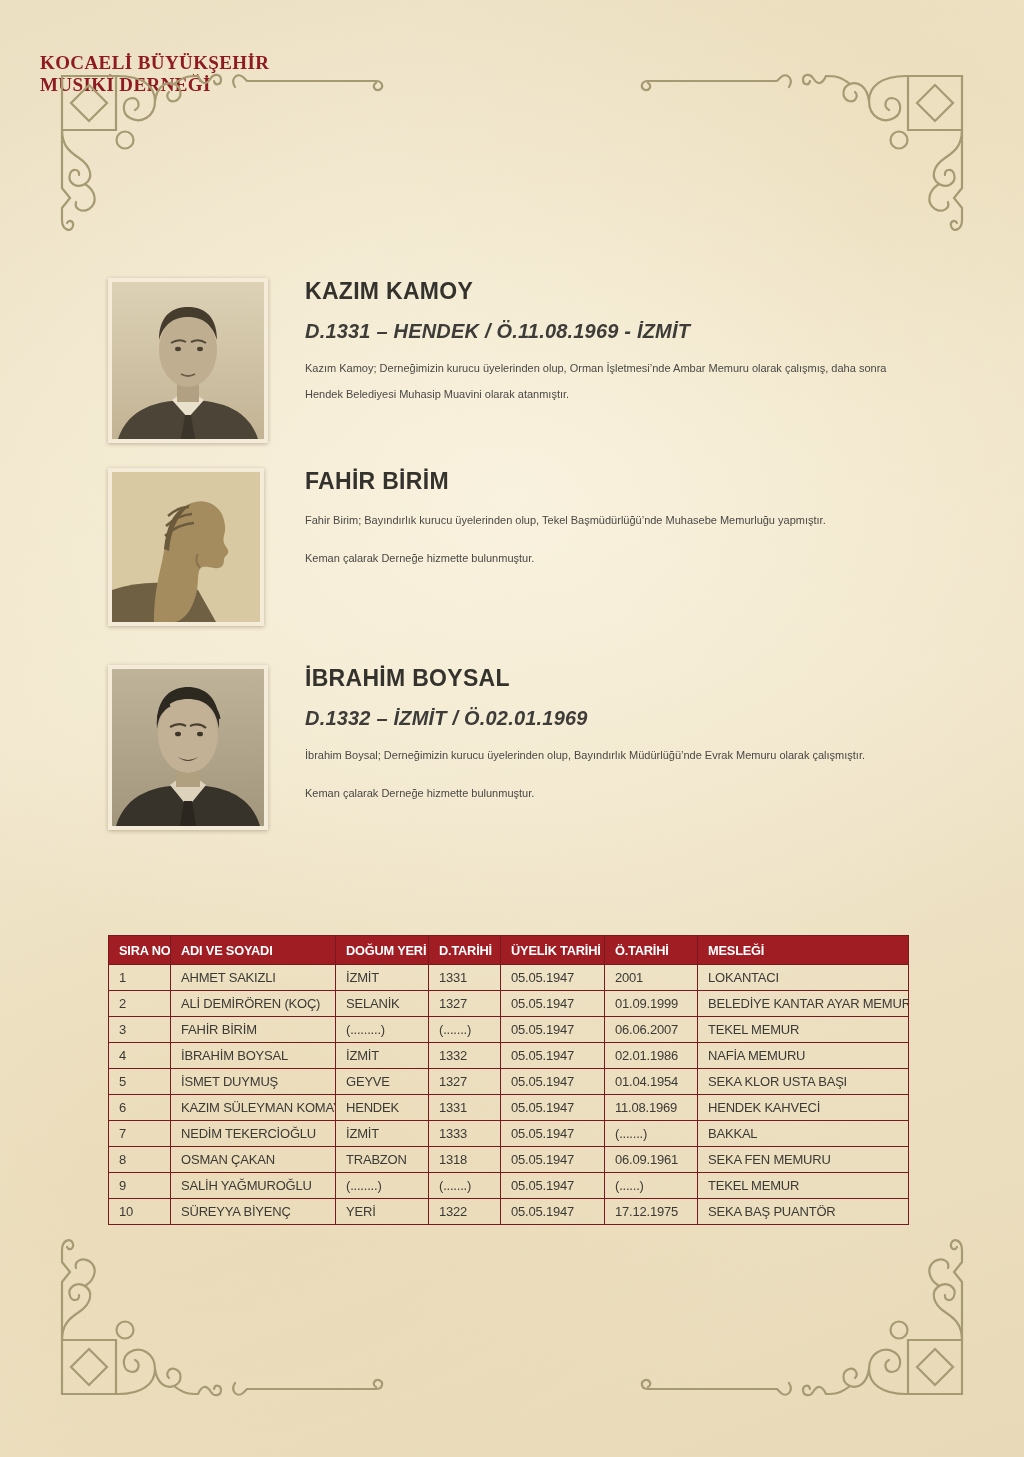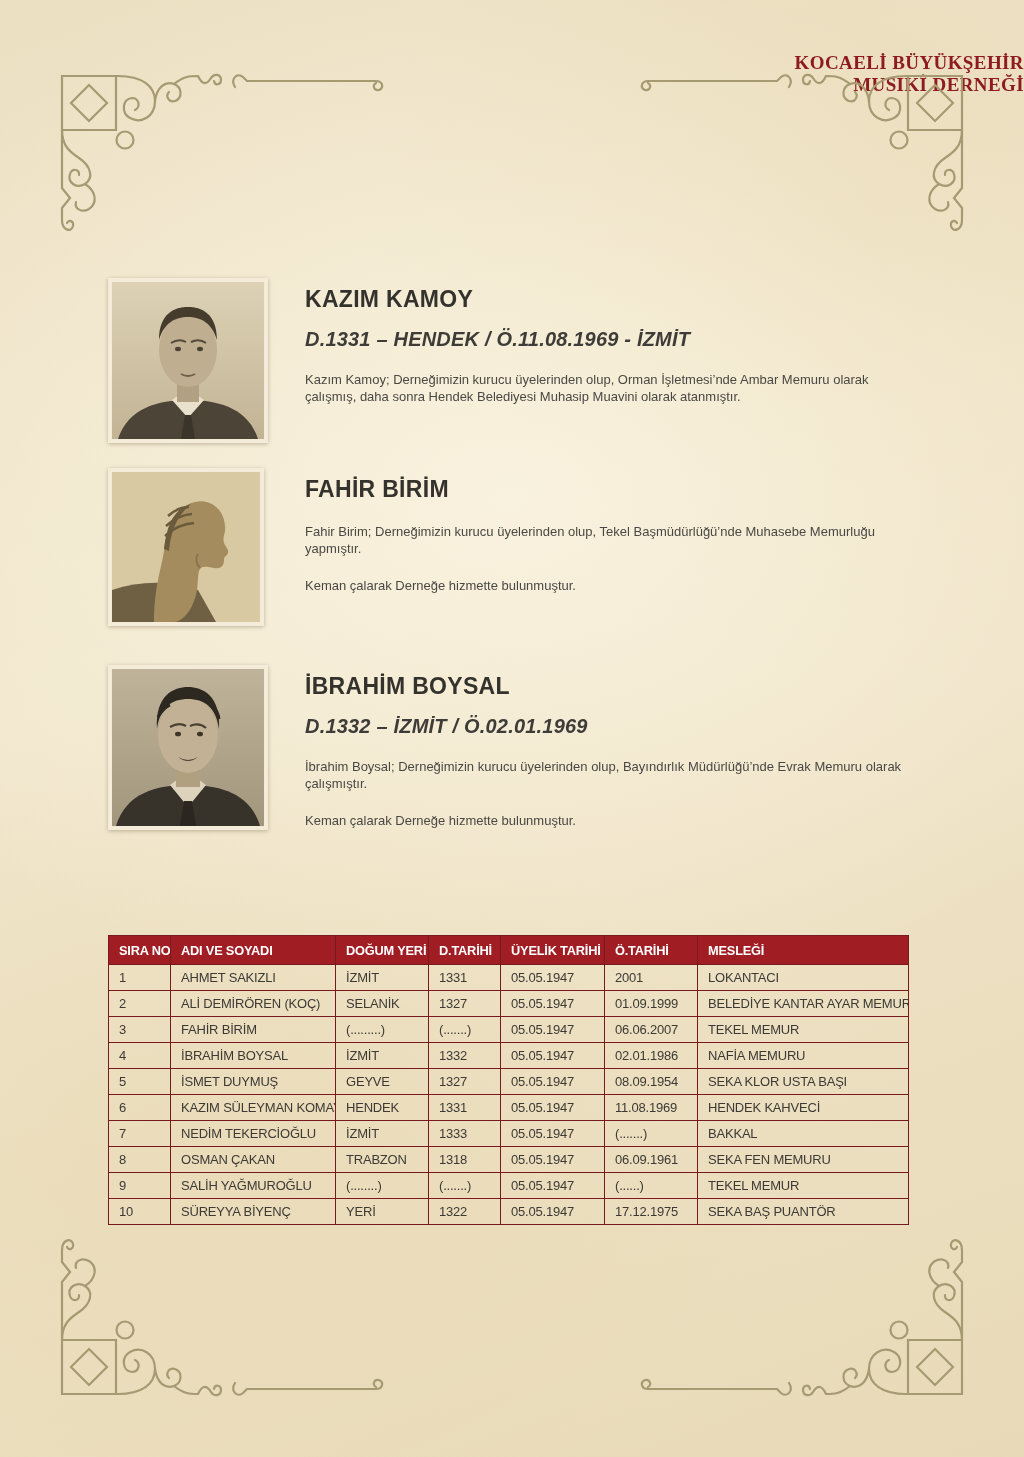--- a/index.html
+++ b/index.html
@@ -7,48 +7,48 @@
   .page{
     position:relative; width:1024px; height:1457px; overflow:hidden;
     background:
       radial-gradient(ellipse 120% 60% at 50% 34%, rgba(250,243,224,.9) 0%, rgba(250,243,224,0) 60%),
       radial-gradient(ellipse 80% 40% at 20% 80%, rgba(232,216,178,.55) 0%, rgba(232,216,178,0) 70%),
       radial-gradient(ellipse 70% 45% at 85% 15%, rgba(230,213,172,.5) 0%, rgba(230,213,172,0) 70%),
       linear-gradient(160deg,#ece0c3 0%, #f1e7cd 40%, #ecdfc0 75%, #e8dab8 100%);
   }
   
   .assoc-title{
-    position:absolute; top:52px; left:0; width:100%; text-align:right;
+    position:absolute; top:52px; left:0; width:100%; text-align:left;
     font-family:"Liberation Serif", serif; font-weight:bold;
-    color:#8e1b22; font-size:19px; line-height:22px; letter-spacing:.4px;
+    color:#8e1b22; font-size:19px; line-height:22px; letter-spacing:.4px;padding-left:40px;
   }
   
   .corner{ position:absolute; width:330px; height:170px; }
   .corner svg{ width:100%; height:100%; }
   .corner.tl{ top:72px;  left:58px; }
   .corner.tr{ top:72px;  left:636px; transform:scaleX(-1); }
   .corner.bl{ top:1228px; left:58px;  transform:scaleY(-1); }
   .corner.br{ top:1228px; left:636px; transform:scale(-1,-1); }
   
   .bio{ position:absolute; left:108px; width:812px; }
   .bio-photo{
     position:absolute; left:0; top:0;
     border:4px solid #f4ecd8; box-shadow:0 1px 4px rgba(90,70,40,.35);
     background:#cfc2a4;
   }
-  .bio-text{ position:absolute; left:197px; top:8px; width:615px; }
+  .bio-text{ position:absolute; left:197px; top:0; width:615px; }
   .bio-name{
     font-size:23px; font-weight:bold; color:#34322d; letter-spacing:.3px;
   }
   .bio-dates{
     margin-top:15px; font-size:20px; font-weight:bold; font-style:italic;
     color:#3e3c38; letter-spacing:.2px;
   }
   .bio-text p{
-    margin-top:20px; font-size:13px; line-height:17px; color:#4a4844;
+    margin-top:12px; font-size:11px; line-height:26px; color:#4a4844;
   }
   
   .members{ position:absolute; left:108px; top:935px; }
   table{
     width:800px; border-collapse:collapse; table-layout:fixed;border-radius:12px;
   }
   th,td{
     border:1.6px solid #78191e; text-align:left; padding:0 0 0 10px;
     overflow:hidden; white-space:nowrap; letter-spacing:-.2px;
   }
@@ -138,21 +138,21 @@
         <rect width="148" height="150" fill="#d9c9a2"></rect>
         <path d="M0,150 L0,118 C28,109 58,108 86,118 L104,150 Z" fill="#6f6044"></path>
         <path d="M42,150 C42,116 49,98 52,79 C54,60 60,40 77,32 C97,23 112,37 113,54 C114,62 110,65 112,71 C114,76 117,77 116,81 C115,84 112,84 112,88 C112,94 109,97 102,96 C95,95 89,93 87,99 C85,107 87,117 82,129 C77,143 68,150 62,150 Z" fill="#a48c5e"></path>
         <path d="M52,77 C55,50 63,37 79,32 C67,42 59,56 57,79 Z" fill="#6b5a3c"></path>
         <path d="M56,44 q10,-9 21,-9 M54,54 q12,-11 26,-12 M53,64 q13,-12 29,-13" stroke="#6b5a3c" stroke-width="2.4" fill="none"></path>
         <path d="M88,96 C84,92 83,86 86,82" stroke="#8a7450" stroke-width="2" fill="none"></path>
       </svg>
     </div>
     <div class="bio-text">
       <div class="bio-name">FAHİR BİRİM</div>
-      <p>Fahir Birim; Derneğimizin kurucu üyelerinden olup, Tekel Başmüdürlüğü’nde Muhasebe Memurluğu yapmıştır.</p>
+      <p>Fahir Birim; Bayındırlık kurucu üyelerinden olup, Tekel Başmüdürlüğü’nde Muhasebe Memurluğu yapmıştır.</p>
       <p>Keman çalarak Derneğe hizmette bulunmuştur.</p>
     </div>
   </div>
 
   <div class="bio" style="top:665px">
     <div class="bio-photo" style="width:160px;height:165px">
       <svg viewBox="0 0 152 157" width="152" height="157">
         <rect width="152" height="157" fill="#b5a98e"></rect>
         <rect width="152" height="157" fill="url(#pg3)"></rect>
         <defs>
@@ -241,21 +241,21 @@
             <td>05.05.1947</td>
             <td>02.01.1986</td>
             <td>NAFİA MEMURU</td>
           </tr>
           <tr>
             <td>5</td>
             <td>İSMET DUYMUŞ</td>
             <td>GEYVE</td>
             <td>1327</td>
             <td>05.05.1947</td>
-            <td>08.09.1954</td>
+            <td>01.04.1954</td>
             <td>SEKA KLOR USTA BAŞI</td>
           </tr>
           <tr>
             <td>6</td>
             <td>KAZIM SÜLEYMAN KOMAY</td>
             <td>HENDEK</td>
             <td>1331</td>
             <td>05.05.1947</td>
             <td>11.08.1969</td>
             <td>HENDEK KAHVECİ</td>

